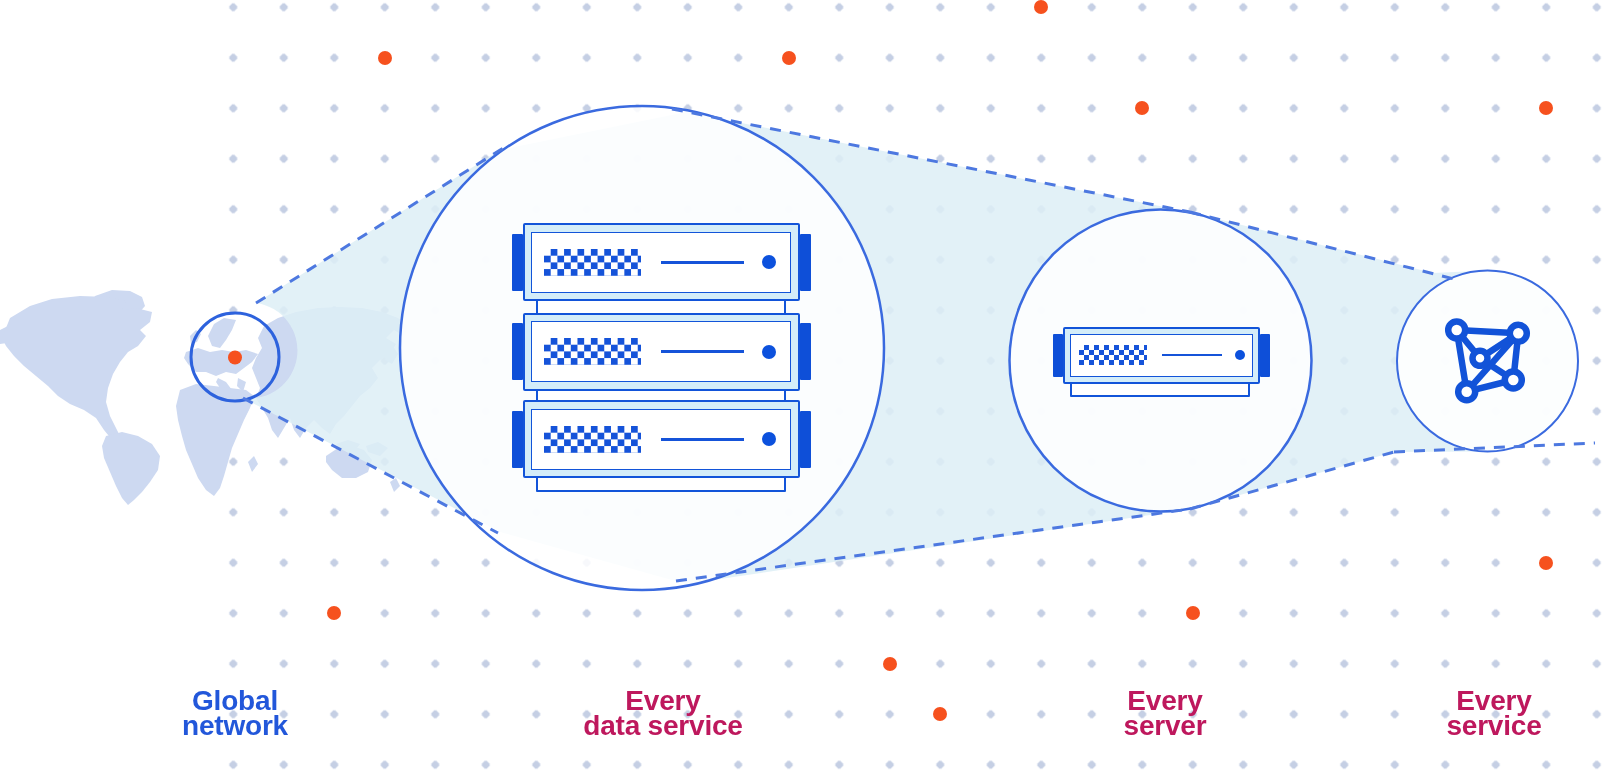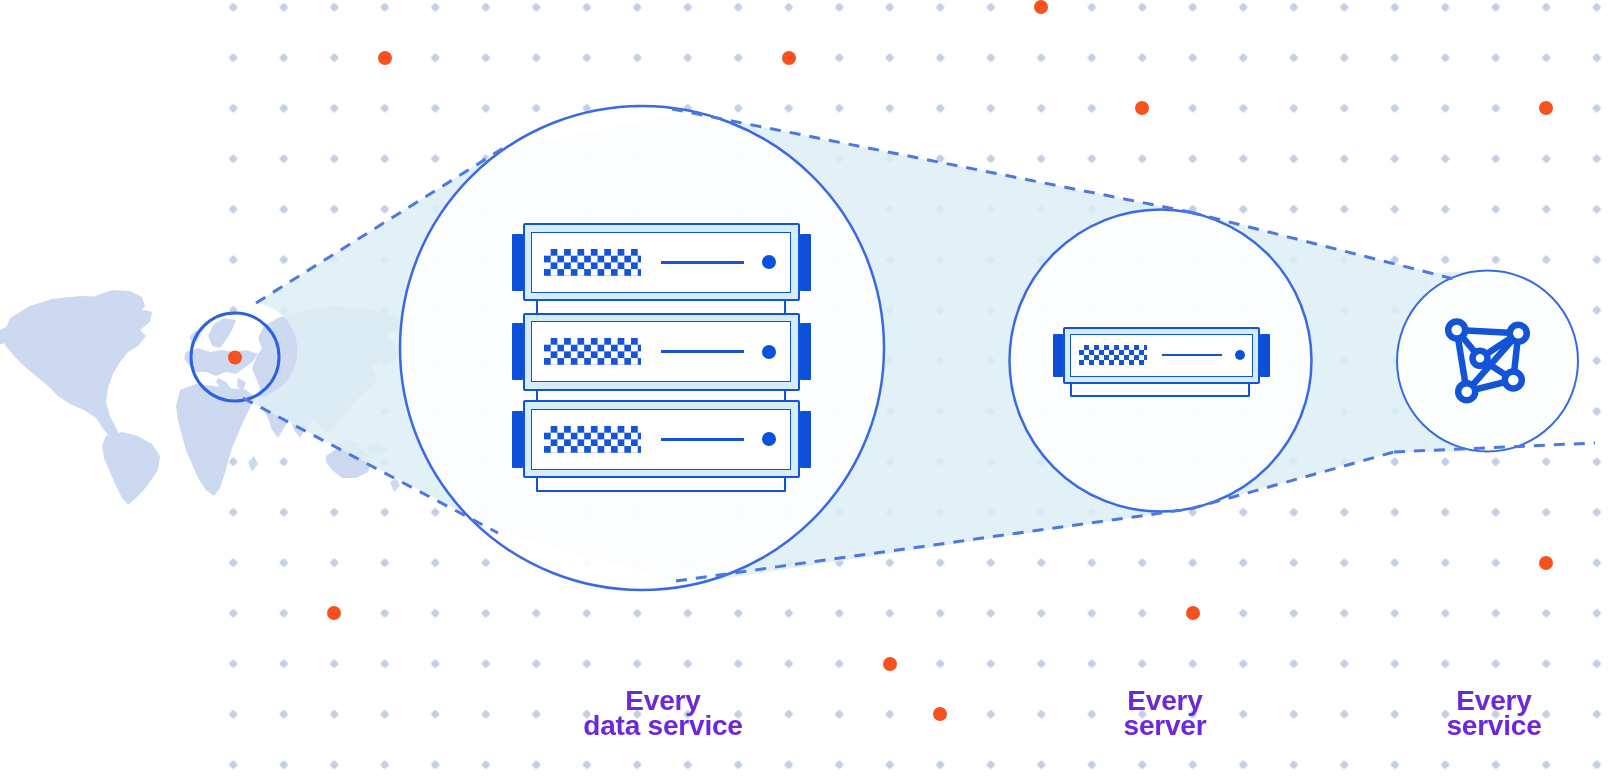--- a/index.html
+++ b/index.html
@@ -30,21 +30,21 @@
   .srv-line{background:#1553d9;}
   .server.big .srv-line{width:83px;height:3px;margin-left:20px;}
   .server.med .srv-line{width:60px;height:2.5px;margin-left:15px;}
   .srv-led{border-radius:50%;background:#0c51dd;}
   .server.big .srv-led{width:14px;height:14px;margin-left:18px;}
   .server.med .srv-led{width:10px;height:10px;margin-left:13px;}
   .connector{position:absolute;background:#ffffff;border:2.5px solid #1254d9;
              box-sizing:border-box;border-radius:1px;z-index:1;}
   
   .label{position:absolute;top:688px;transform:translateX(-50%);text-align:center;z-index:4;
-         font-weight:700;font-size:28px;line-height:25px;letter-spacing:-0.2px;color:#6d28d9;}
+         font-weight:700;font-size:28px;line-height:25px;letter-spacing:-0.2px;color:#be185d;}
   .label.blue{color:#2257da;}
 </style>
 </head>
 <body>
 
 <div class="stage">
 
   <div class="dots"></div>
 
   <svg class="overlay-svg" width="1620" height="782" viewBox="0 0 1620 782">
@@ -159,20 +159,24 @@
       <div class="srv-body">
         <div class="srv-panel">
           <div class="srv-checker"></div>
           <div class="srv-line"></div>
           <div class="srv-led"></div>
         </div>
       </div>
     </div>
   </div>
 
+  <div class="label blue" style="left:235px;">
+    <div>Global</div>
+    <div>network</div>
+  </div>
   <div class="label" style="left:663px;">
     <div>Every</div>
     <div>data service</div>
   </div>
   <div class="label" style="left:1165px;">
     <div>Every</div>
     <div>server</div>
   </div>
   <div class="label" style="left:1494px;">
     <div>Every</div>

